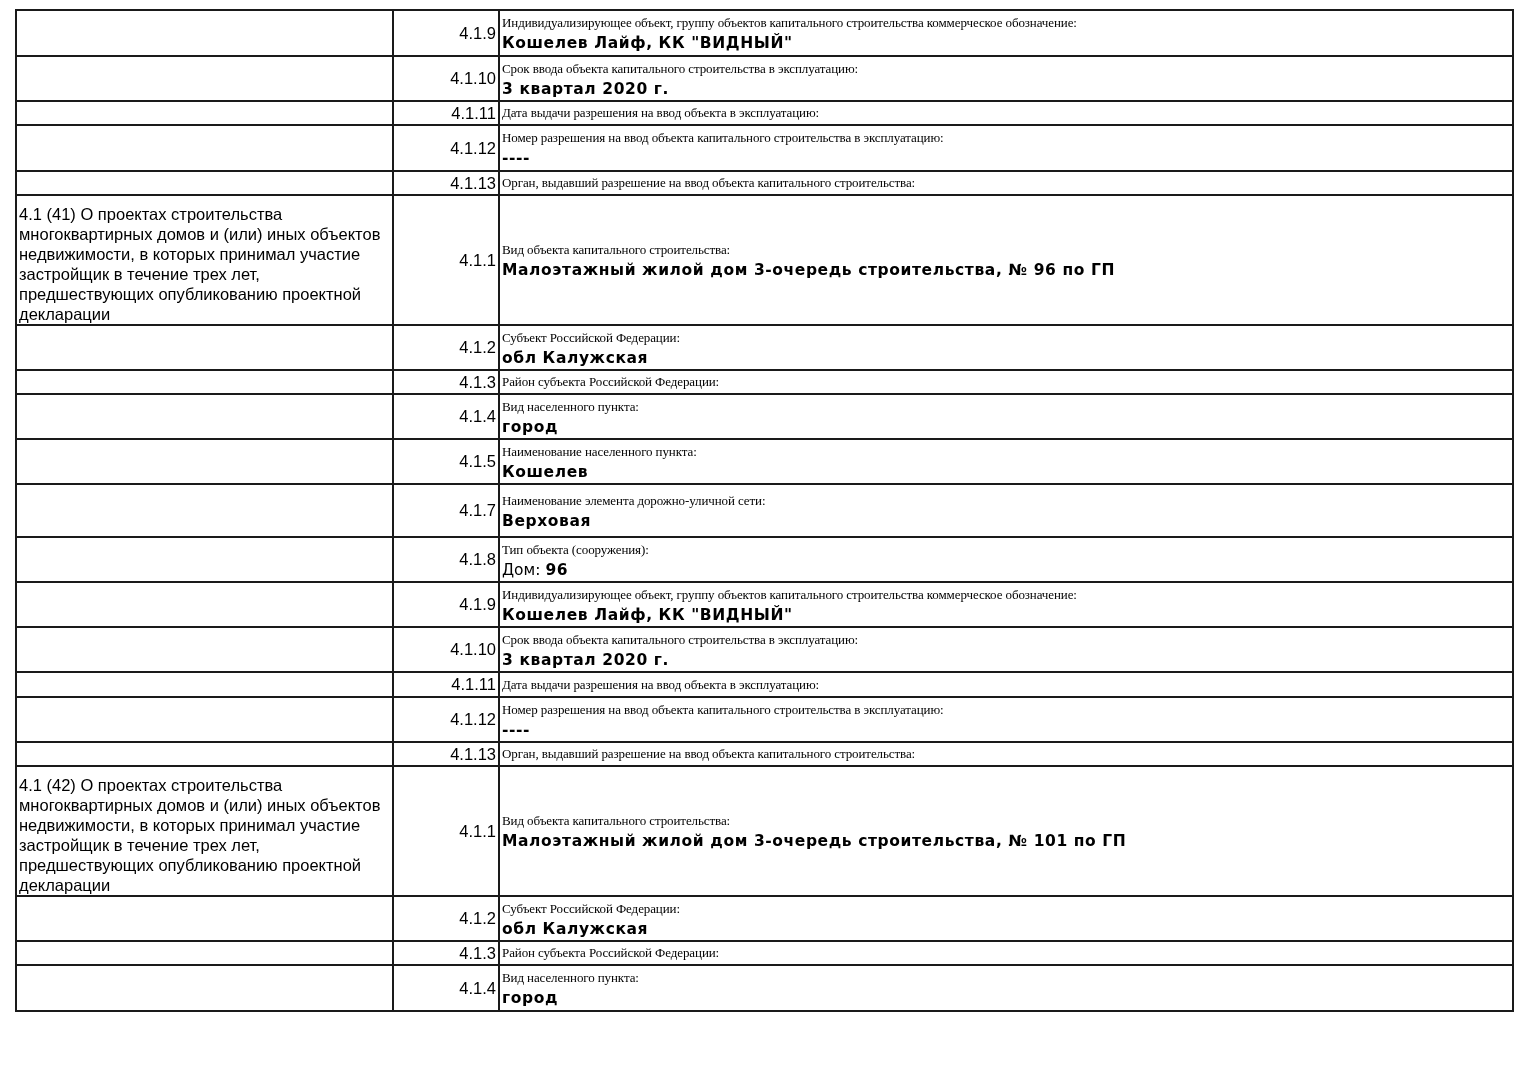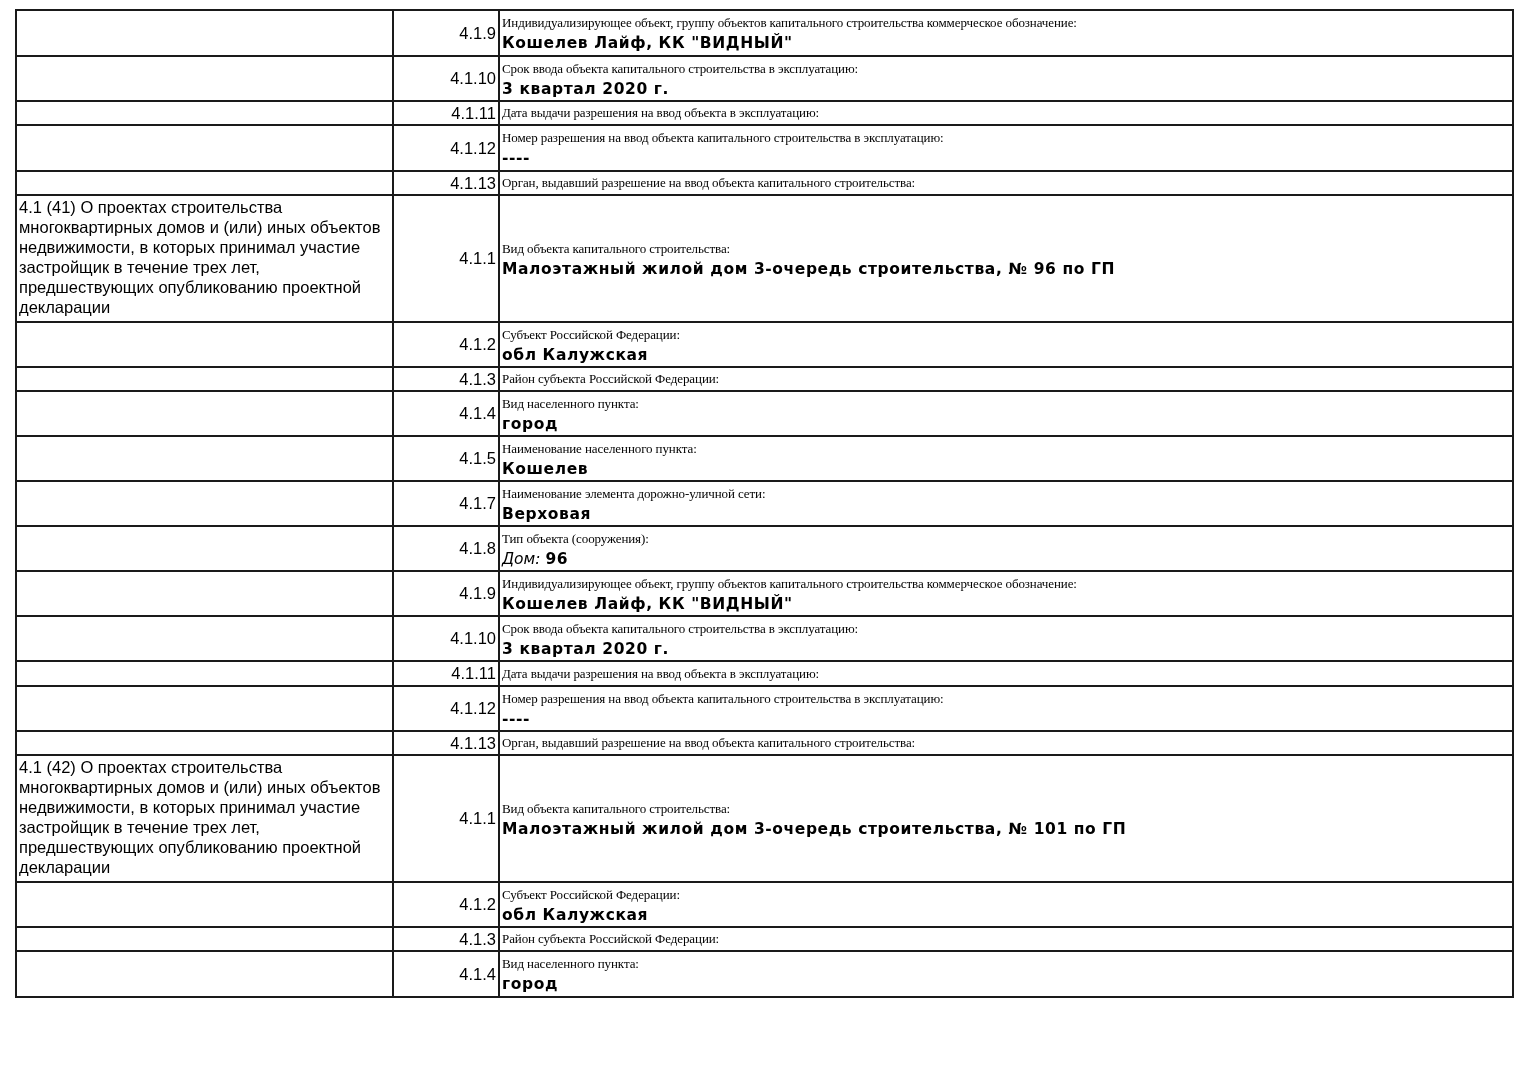--- a/index.html
+++ b/index.html
@@ -8,24 +8,24 @@
   table.doc { position: absolute; left: 15px; top: 9px; width: 1499px;
               border-collapse: collapse; table-layout: fixed; }
   table.doc td { border: 2px solid #1a1a1a; vertical-align: middle; padding: 0 2px;
                  font-size: 15.5px; line-height: 20px; overflow: hidden; }
   td.c1 { width: 371px; }
   td.c2 { width: 100px; text-align: right; }
   td.c3 { width: auto; }
   .lbl { display: block; font-family: Liberation Serif, serif; font-size: 13px;
          letter-spacing: -0.1px; }
   .val { display: block; font-weight: bold; font-size: 15.5px; letter-spacing: 0.6px; }
-  .val .plain { font-weight: normal; letter-spacing: 0; font-style: italic; }
+  .val .plain { font-weight: normal; letter-spacing: 0; }
   .num { font-family: "Liberation Sans", sans-serif; font-size: 16.5px; }
   .sec { font-family: "Liberation Sans", sans-serif; font-size: 16.5px; line-height: 20px; display: block; }
-  td.c1.sec-cell { vertical-align: top; padding-top: 1px; }
+  td.c1.sec-cell { vertical-align: top; padding-top: 8px; }
 </style>
 </head>
 <body>
 
 <table class="doc">
   <tbody id="doc-body">
       <tr style="height: 46px;">
         <td class="c1"></td>
         <td class="c2"><span class="num">4.1.9</span></td>
         <td class="c3">
@@ -97,21 +97,21 @@
         </td>
       </tr>
       <tr style="height: 45px; margin-top: 36px;">
         <td class="c1"></td>
         <td class="c2"><span class="num">4.1.5</span></td>
         <td class="c3">
           <span class="lbl">Наименование населенного пункта:</span>
           <span class="val">Кошелев</span>
         </td>
       </tr>
-      <tr style="height: 45px;">
+      <tr style="height: 53px;">
         <td class="c1"></td>
         <td class="c2"><span class="num">4.1.7</span></td>
         <td class="c3">
           <span class="lbl">Наименование элемента дорожно-уличной сети:</span>
           <span class="val">Верховая</span>
         </td>
       </tr>
       <tr style="height: 45px;">
         <td class="c1"></td>
         <td class="c2"><span class="num">4.1.8</span></td>

